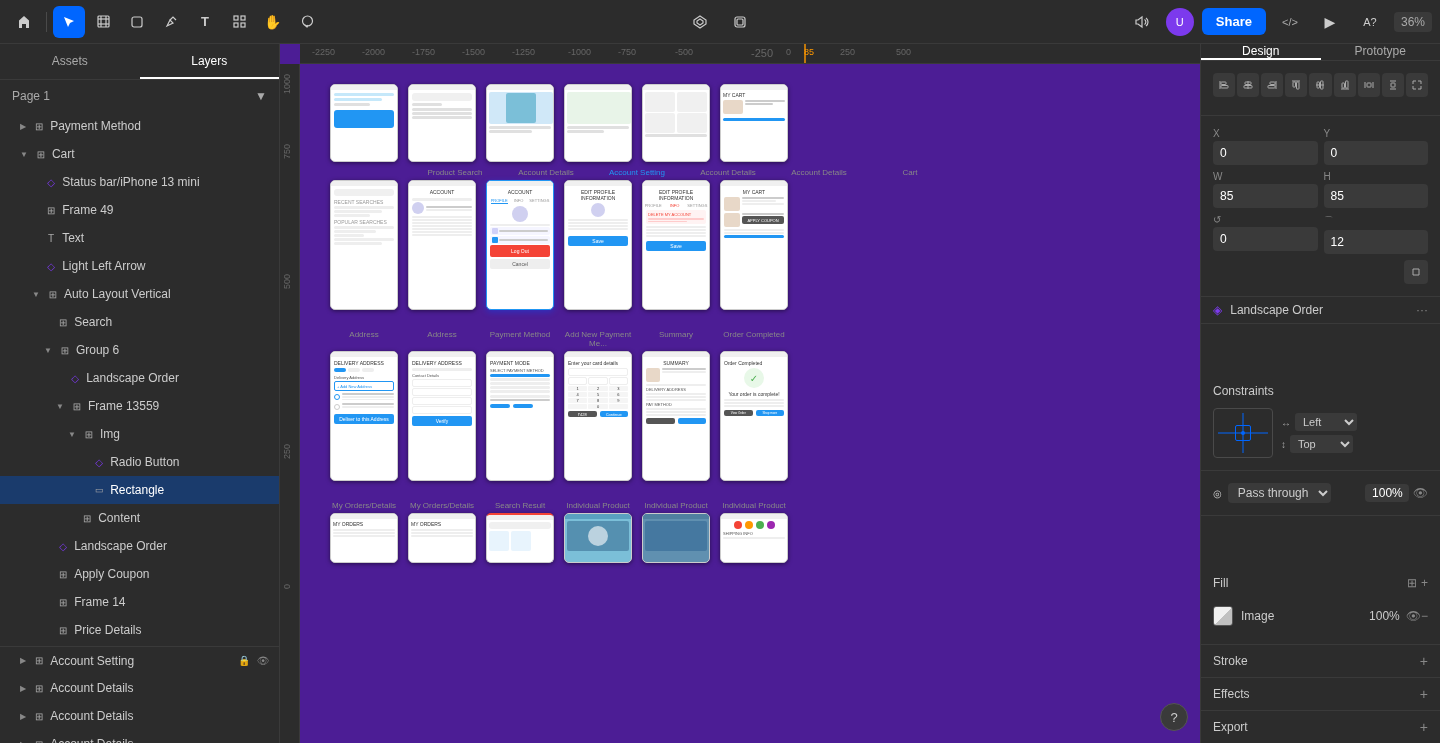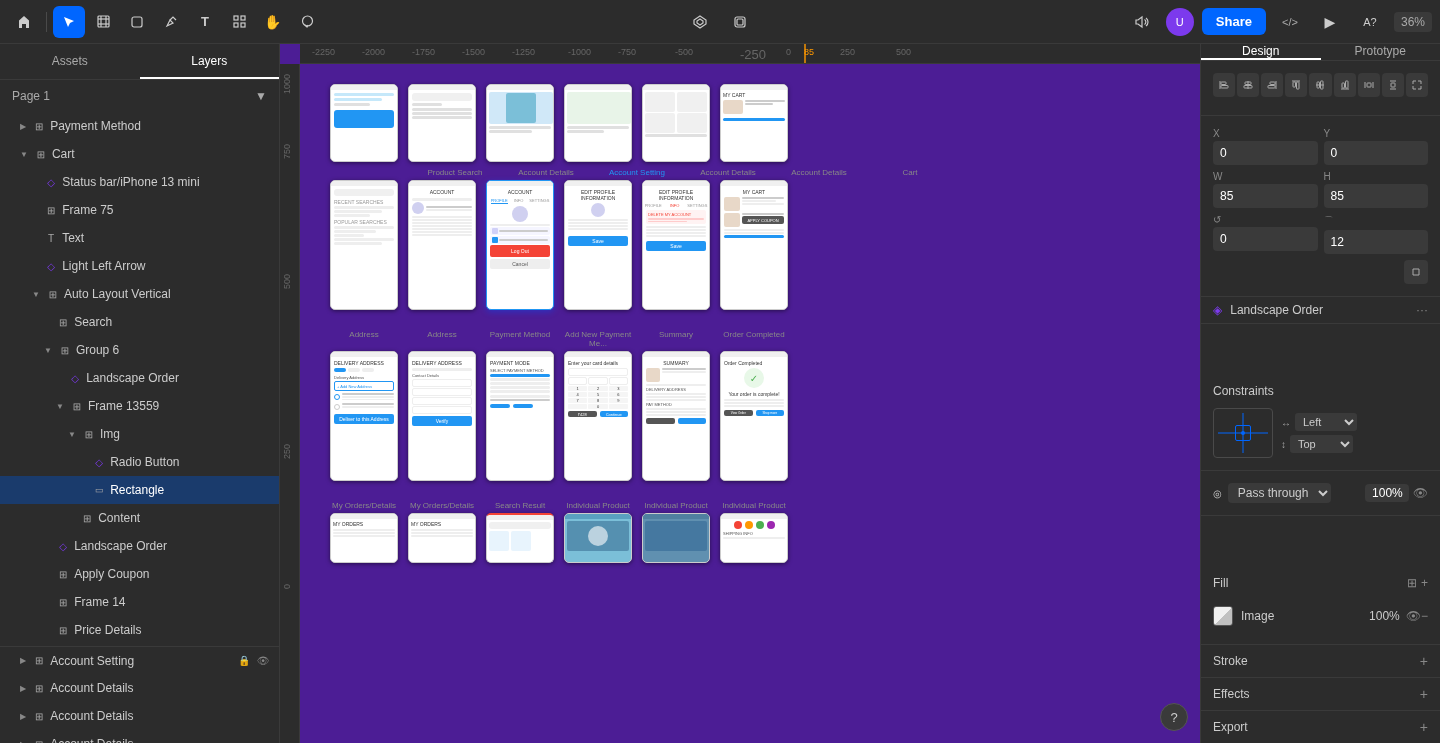--- a/index.html
+++ b/index.html
@@ -247,21 +247,21 @@
         <span class="layer-name">Cart</span>
       </div>
       <div class="layer-item layer-indent-2">
         <span class="chevron" style="visibility:hidden">▶</span>
         <span class="layer-icon" style="color:#7c3aed;">◇</span>
         <span class="layer-name">Status bar/iPhone 13 mini</span>
       </div>
       <div class="layer-item layer-indent-2">
         <span class="chevron" style="visibility:hidden">▶</span>
         <span class="layer-icon" style="color:#aaa;">⊞</span>
-        <span class="layer-name">Frame 75</span>
+        <span class="layer-name">Frame 49</span>
       </div>
       <div class="layer-item layer-indent-2">
         <span class="chevron" style="visibility:hidden">▶</span>
         <span class="layer-icon" style="color:#aaa;">T</span>
         <span class="layer-name">Text</span>
       </div>
       <div class="layer-item layer-indent-2">
         <span class="chevron" style="visibility:hidden">▶</span>
         <span class="layer-icon" style="color:#7c3aed;">◇</span>
         <span class="layer-name">Light Left Arrow</span>
@@ -373,21 +373,21 @@
     <div style="position:absolute; top:0; left:20px; right:0; height:20px; background:#2c2c2c; border-bottom:1px solid #3a3a3a; overflow:hidden;">
       <div style="position:relative; height:100%;">
         <span style="position:absolute; left:12px; top:3px; font-size:9px; color:#666;">-2250</span>
         <span style="position:absolute; left:62px; top:3px; font-size:9px; color:#666;">-2000</span>
         <span style="position:absolute; left:112px; top:3px; font-size:9px; color:#666;">-1750</span>
         <span style="position:absolute; left:162px; top:3px; font-size:9px; color:#666;">-1500</span>
         <span style="position:absolute; left:212px; top:3px; font-size:9px; color:#666;">-1250</span>
         <span style="position:absolute; left:268px; top:3px; font-size:9px; color:#666;">-1000</span>
         <span style="position:absolute; left:318px; top:3px; font-size:9px; color:#666;">-750</span>
         <span style="position:absolute; left:375px; top:3px; font-size:9px; color:#666;">-500</span>
-        <span style="position:absolute; left:440px; top:3px; font-size:13px; color:#666;">-250</span>
+        <span style="position:absolute; left:451px; top:3px; font-size:11px; color:#666;">-250</span>
         <span style="position:absolute; left:486px; top:3px; font-size:9px; color:#666;">0</span>
         <span style="position:absolute; left:504px; top:3px; font-size:9px; color:#f90;">85</span>
         <span style="position:absolute; left:540px; top:3px; font-size:9px; color:#666;">250</span>
         <span style="position:absolute; left:596px; top:3px; font-size:9px; color:#666;">500</span>
 
         <div style="position:absolute; left:504px; top:0; width:2px; height:20px; background:#f90; opacity:0.7;"></div>
       </div>
     </div>
 
     <div style="position:absolute; top:20px; left:0; width:20px; bottom:0; background:#2c2c2c; border-right:1px solid #3a3a3a; overflow:hidden; writing-mode:vertical-rl;">

